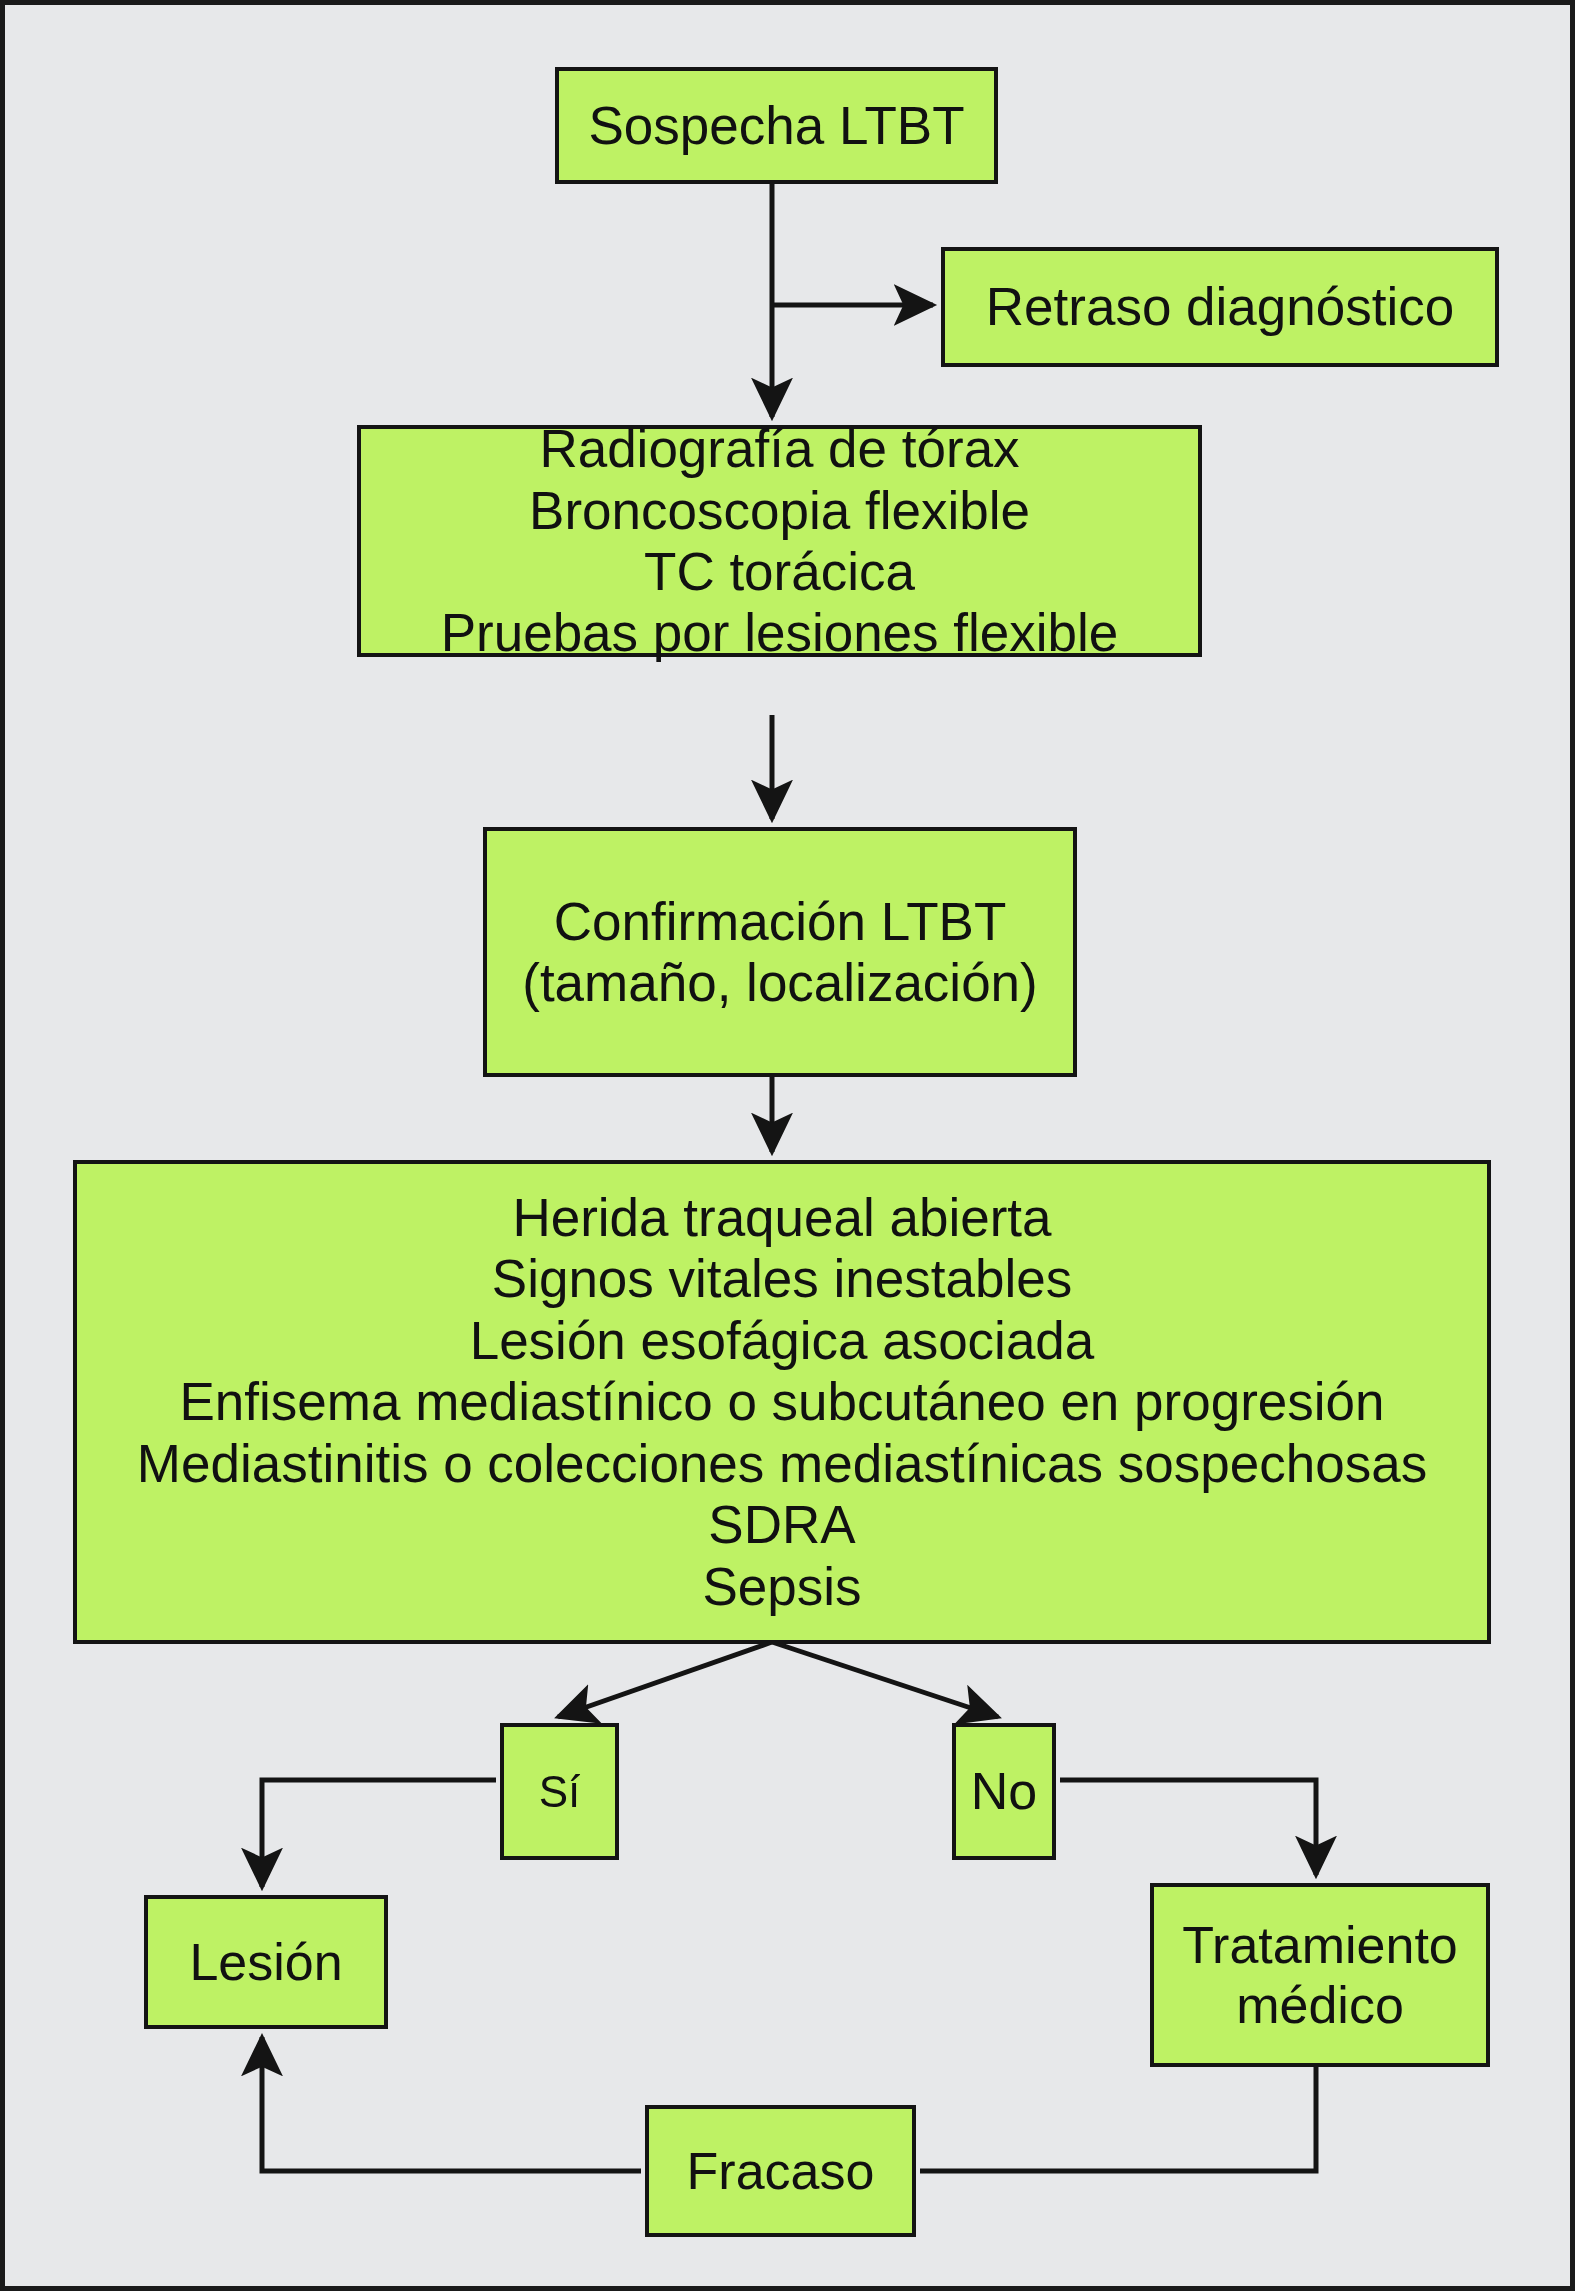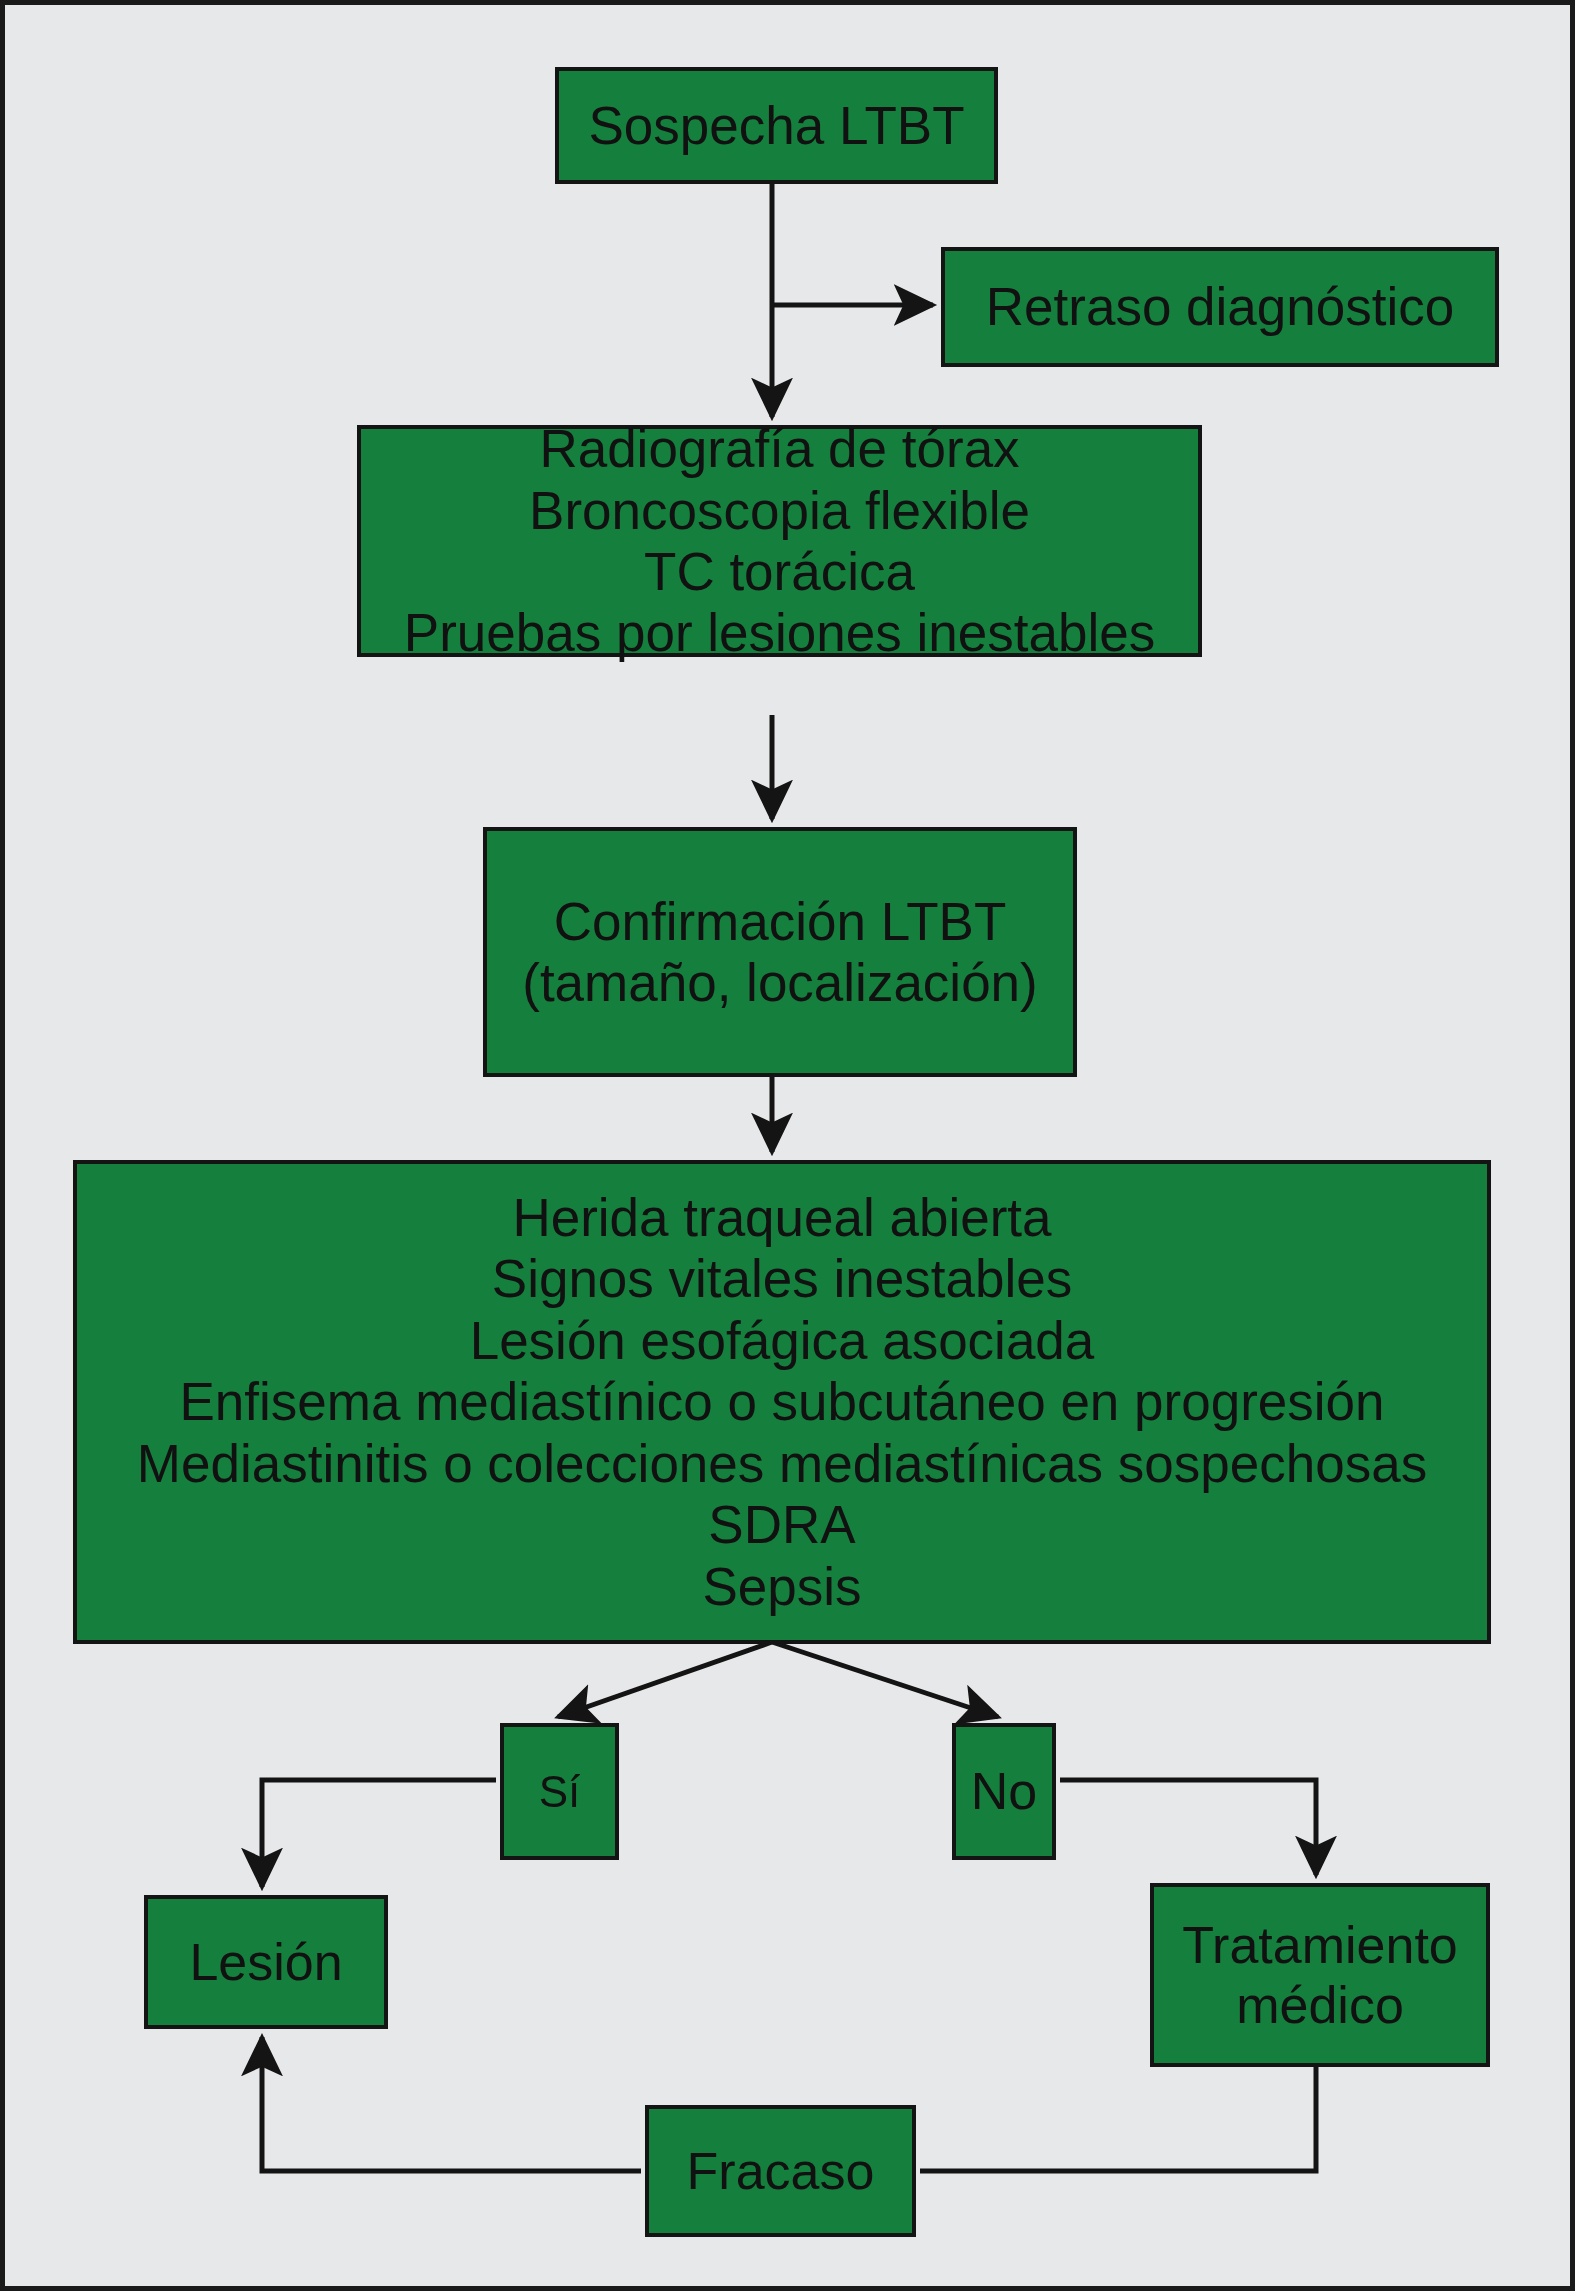--- a/index.html
+++ b/index.html
@@ -20,21 +20,21 @@
   svg.edges {
     position: absolute;
     left: 0;
     top: 0;
     width: 1565px;
     height: 2281px;
     pointer-events: none;
   }
   .node {
     position: absolute;
-    background: #15803d;
+    background: #bef264;
     border: 4px solid #141414;
     box-sizing: border-box;
     display: flex;
     flex-direction: column;
     align-items: center;
     justify-content: center;
     color: #111111;
     text-align: center;
     line-height: 1.16;
   }
@@ -92,21 +92,21 @@
   </div>
 
   <div class="node" id="n-retraso">
     <span class="line">Retraso diagnóstico</span>
   </div>
 
   <div class="node" id="n-radiografia">
     <span class="line">Radiografía de tórax</span>
     <span class="line">Broncoscopia flexible</span>
     <span class="line">TC torácica</span>
-    <span class="line">Pruebas por lesiones inestables</span>
+    <span class="line">Pruebas por lesiones flexible</span>
   </div>
 
   <div class="node" id="n-confirm">
     <span class="line">Confirmación LTBT</span>
     <span class="line">(tamaño, localización)</span>
   </div>
 
   <div class="node" id="n-criterios">
     <span class="line">Herida traqueal abierta</span>
     <span class="line">Signos vitales inestables</span>

